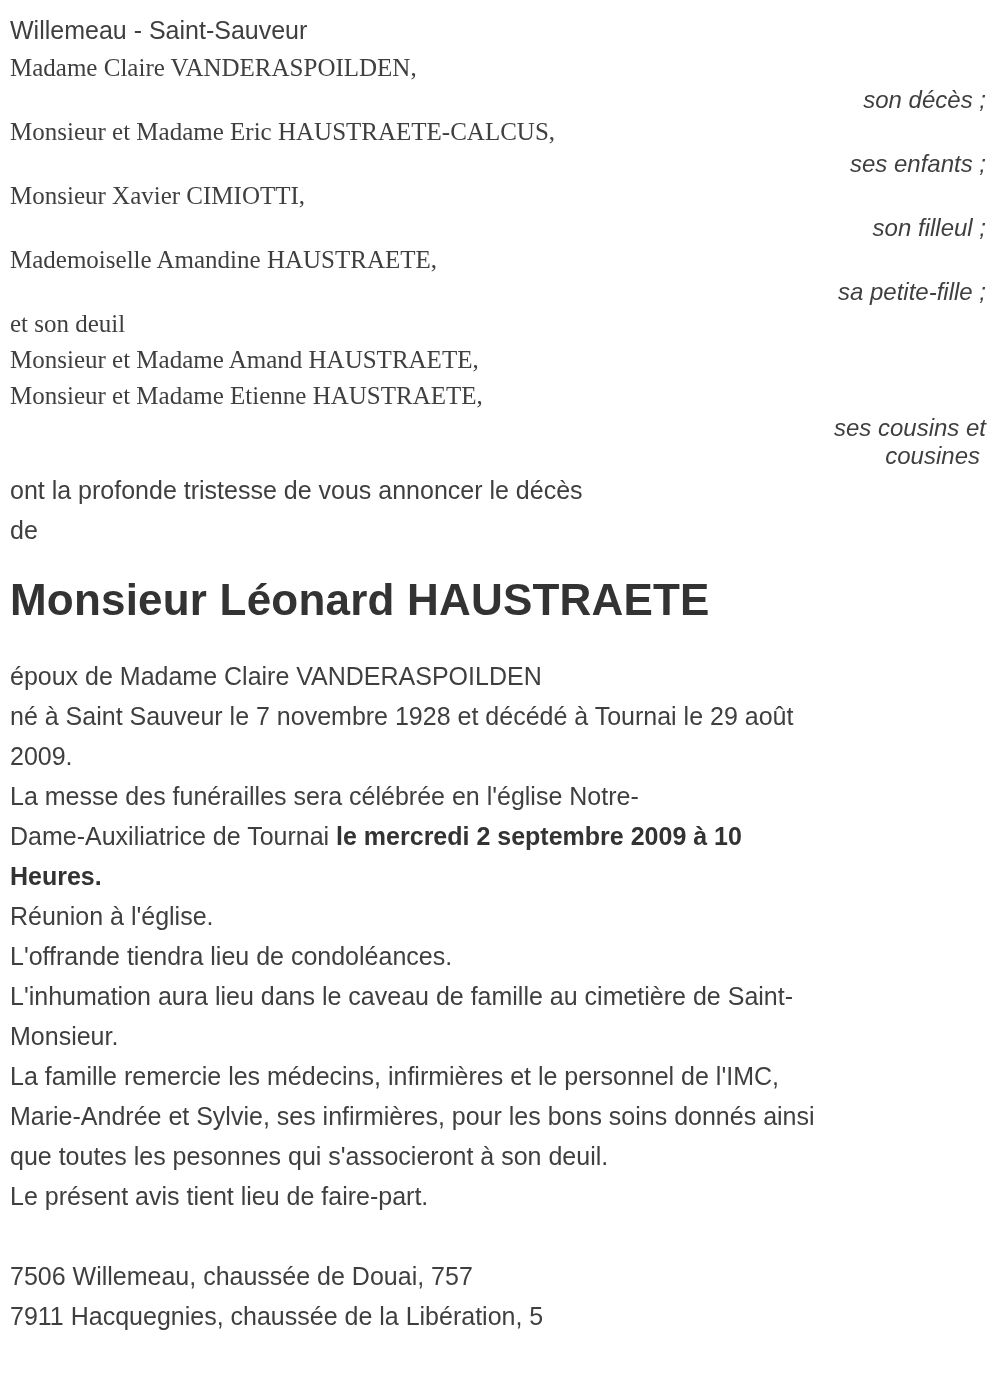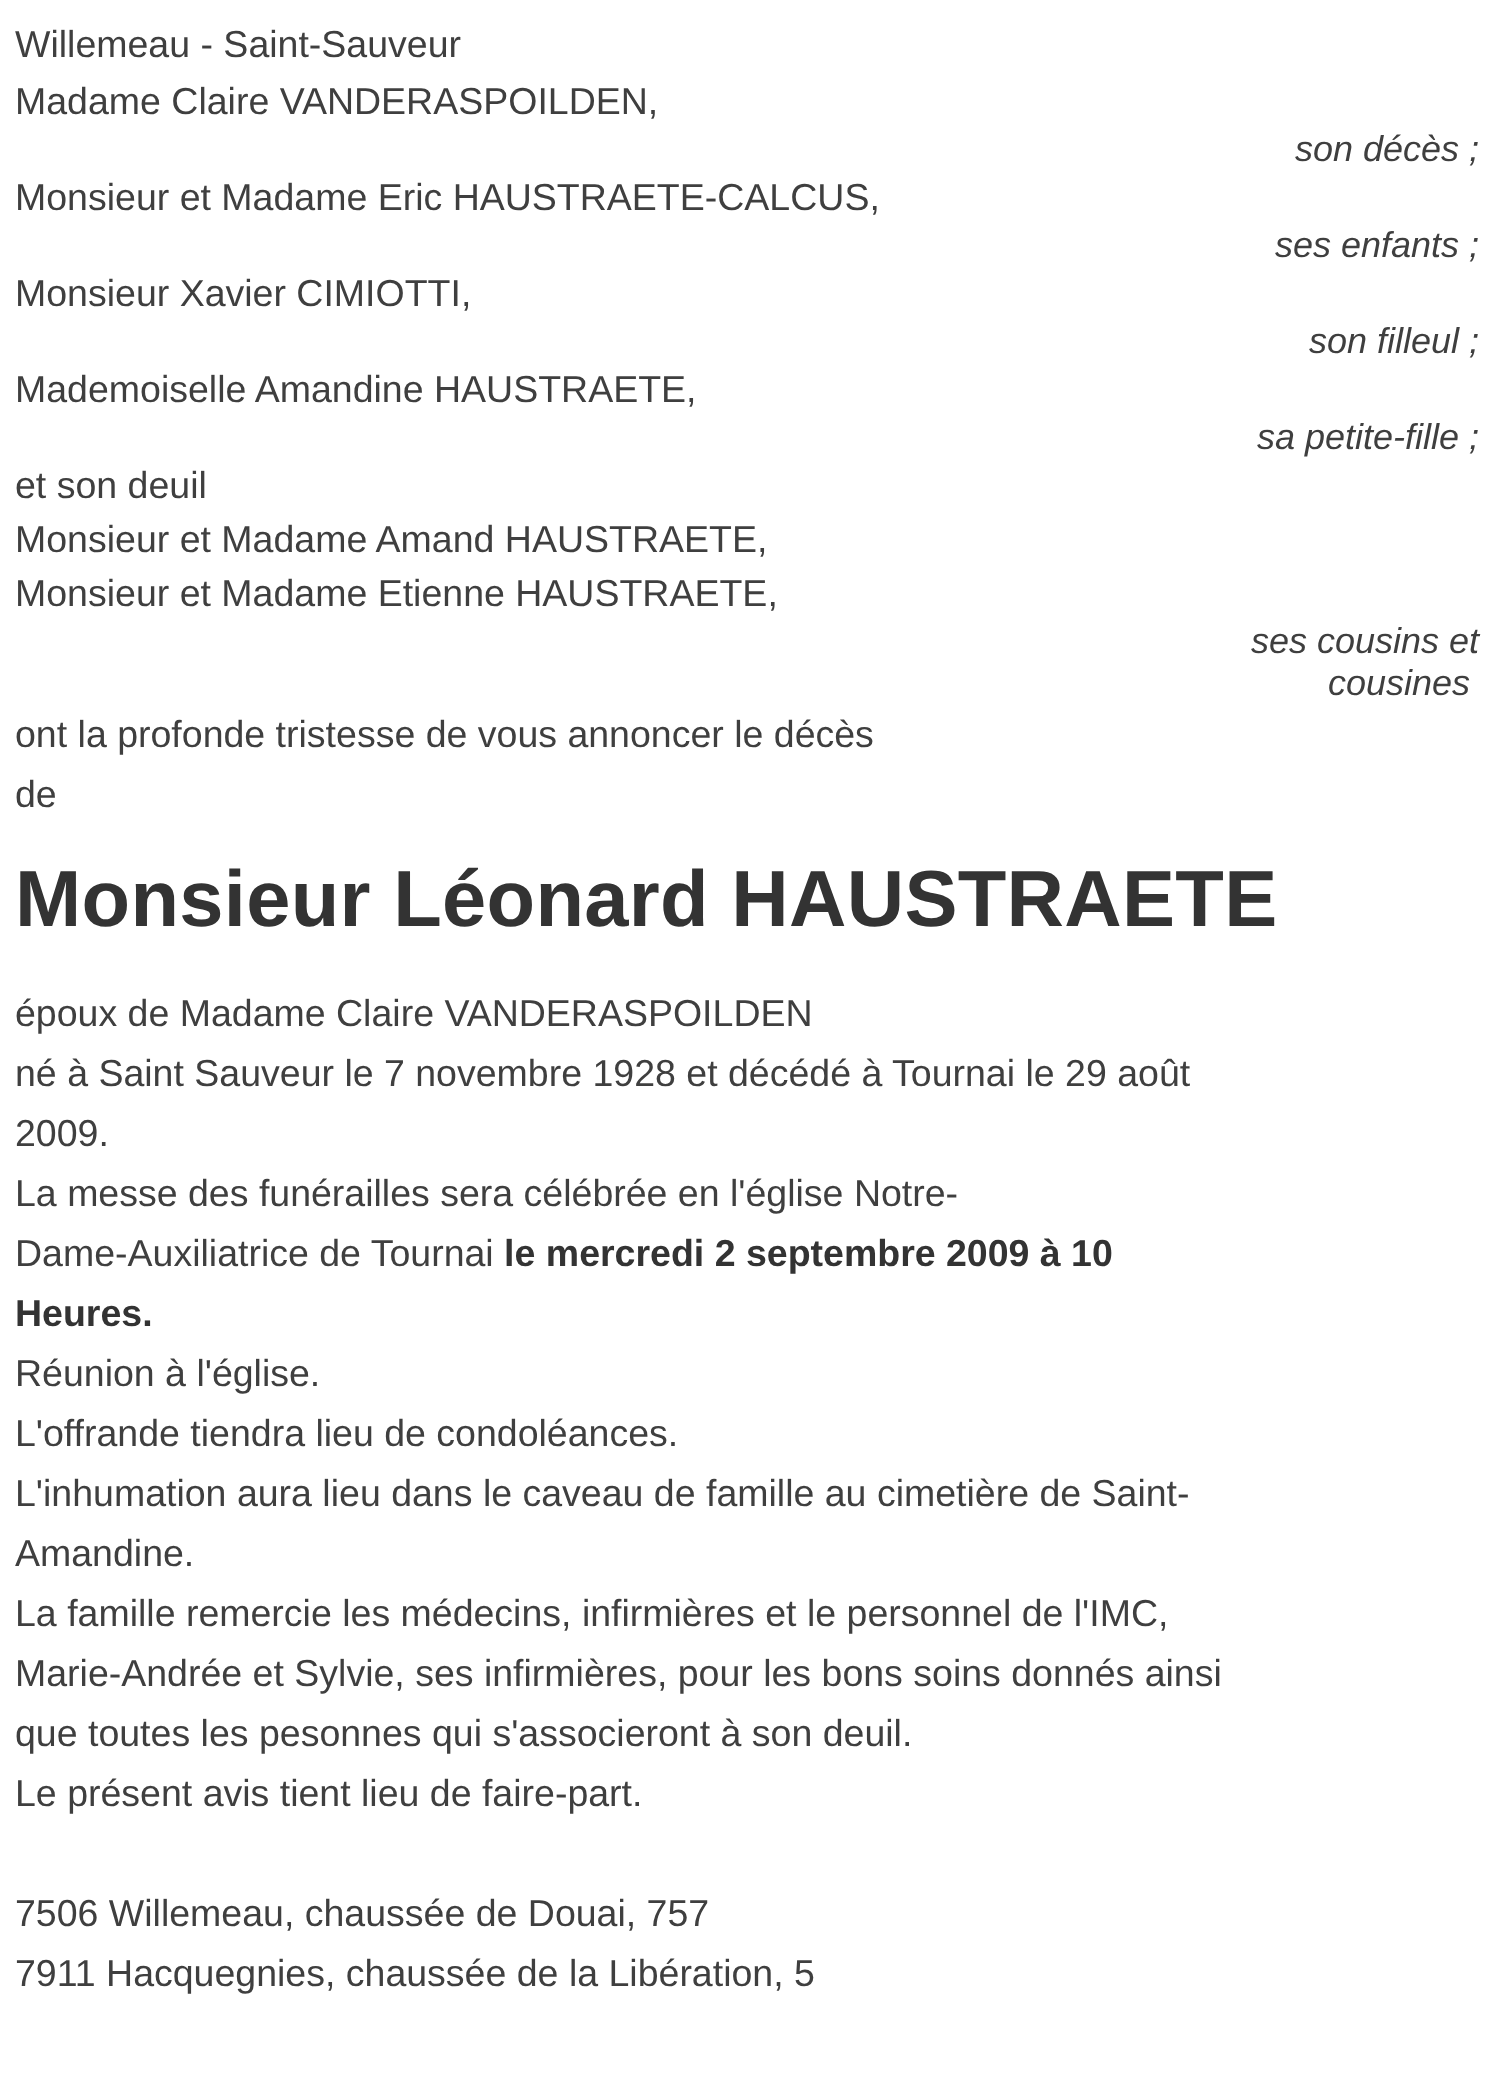--- a/index.html
+++ b/index.html
@@ -21,37 +21,37 @@
       font-family: "Liberation Sans", "DejaVu Sans", sans-serif;
       padding: 10px 12px 16px 10px;
       overflow: hidden;
     }
     .location,
     .name {
       font-size: 25px;
       line-height: 40px;
       text-align: left;
     }
-    .name { line-height: 36px; }
+    .name { line-height: 36px; font-family: Liberation Serif, serif; }
     .relation {
       font-size: 24px;
       font-style: italic;
       line-height: 28px;
       text-align: right;
       padding-right: 2px;
     }
     .relation-second {
       padding-right: 8px;
     }
     .announce div {
       font-size: 25px;
       line-height: 40px;
     }
     h1.deceased {
-      font-size: 53px;
+      font-size: 44px;
       font-weight: 700;
       color: var(--heading);
       margin: 24px 0 30px 0;
       line-height: 52px;
       letter-spacing: 0.2px;
     }
     .spouse {
       font-size: 25px;
       line-height: 40px;
     }
@@ -120,21 +120,21 @@
 
   <div class="body-block">
     <div class="bodyline"><span>né à Saint Sauveur le 7 novembre 1928 et décédé à Tournai le 29 août</span><span class="bold"></span></div>
     <div class="bodyline"><span>2009.</span><span class="bold"></span></div>
     <div class="bodyline"><span>La messe des funérailles sera célébrée en l'église Notre-</span><span class="bold"></span></div>
     <div class="bodyline"><span>Dame-Auxiliatrice de Tournai </span><span class="bold">le mercredi 2 septembre 2009 à 10</span></div>
     <div class="bodyline"><span></span><span class="bold">Heures.</span></div>
     <div class="bodyline"><span>Réunion à l'église.</span><span class="bold"></span></div>
     <div class="bodyline"><span>L'offrande tiendra lieu de condoléances.</span><span class="bold"></span></div>
     <div class="bodyline"><span>L'inhumation aura lieu dans le caveau de famille au cimetière de Saint-</span><span class="bold"></span></div>
-    <div class="bodyline"><span>Amandine.</span><span class="bold"></span></div>
+    <div class="bodyline"><span>Monsieur.</span><span class="bold"></span></div>
     <div class="bodyline"><span>La famille remercie les médecins, infirmières et le personnel de l'IMC,</span><span class="bold"></span></div>
     <div class="bodyline"><span>Marie-Andrée et Sylvie, ses infirmières, pour les bons soins donnés ainsi</span><span class="bold"></span></div>
     <div class="bodyline"><span>que toutes les pesonnes qui s'associeront à son deuil.</span><span class="bold"></span></div>
     <div class="bodyline"><span>Le présent avis tient lieu de faire-part.</span><span class="bold"></span></div>
   </div>
 
   <div class="addresses">
     <div class="address-line">7506 Willemeau, chaussée de Douai, 757</div>
     <div class="address-line">7911 Hacquegnies, chaussée de la Libération, 5</div>
   </div>

